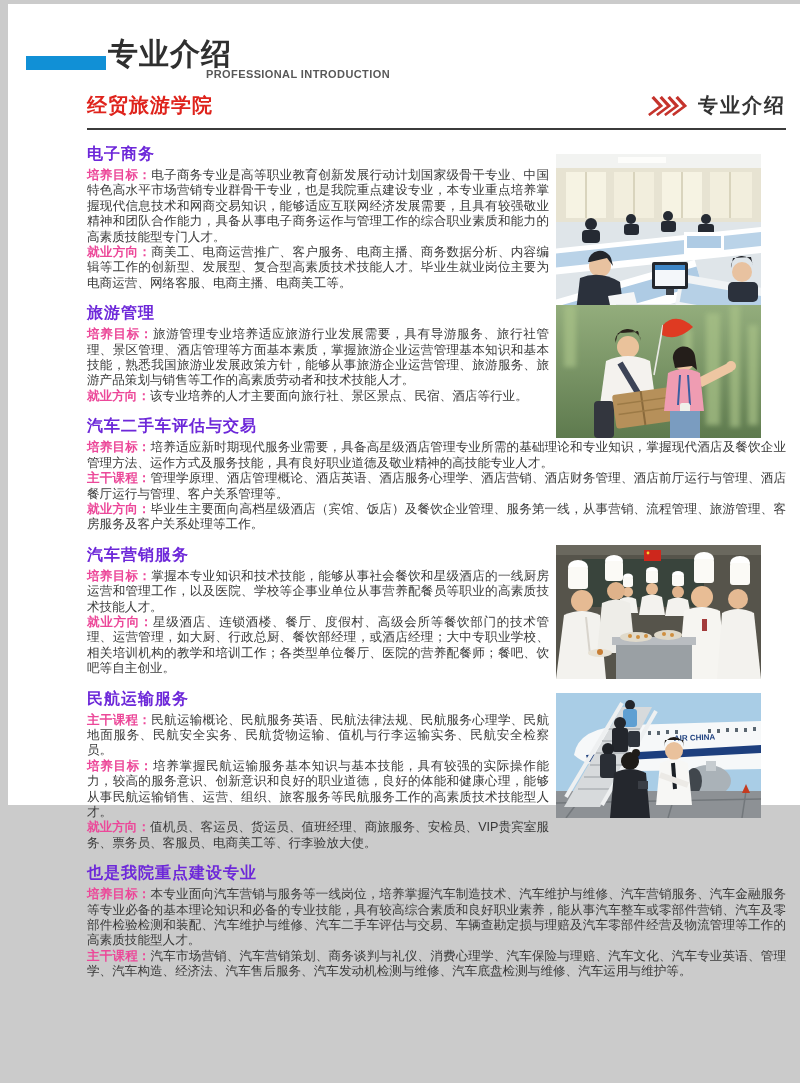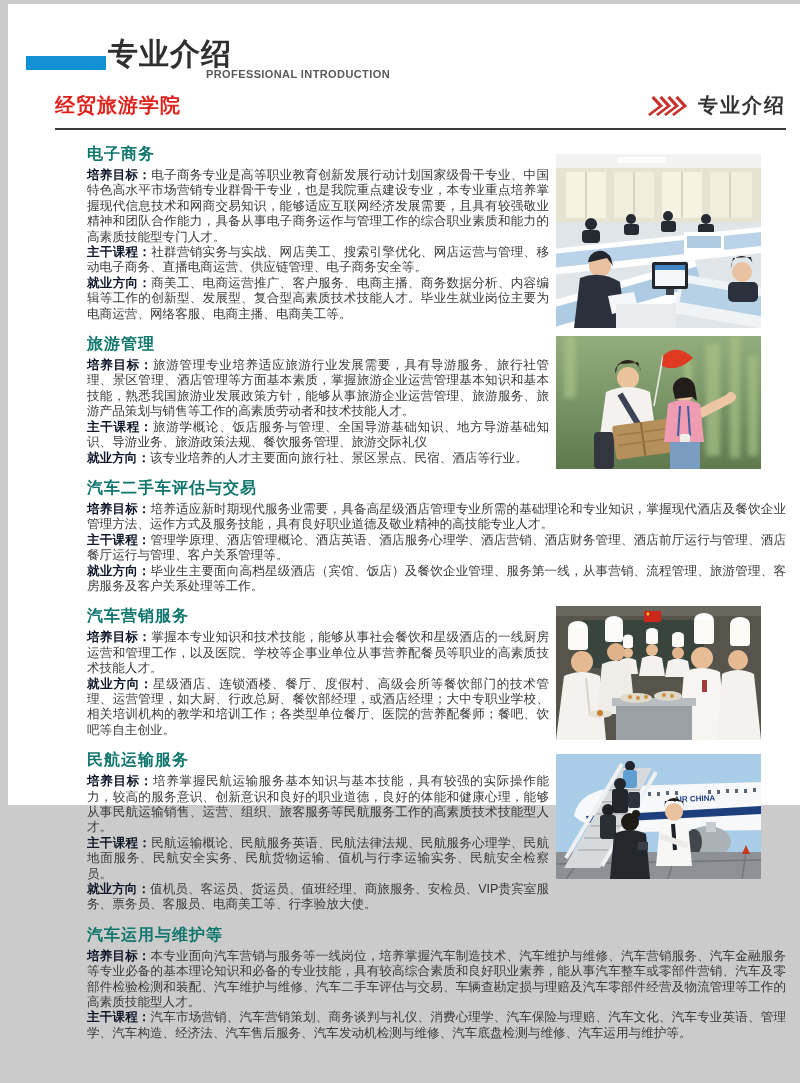--- a/index.html
+++ b/index.html
@@ -14,31 +14,31 @@
     padding-left:24px;
   }
   
   .hd{position:relative;height:88px;}
   .hd-bar{position:absolute;left:-6px;top:52px;width:80px;height:14px;background:#1190d6;}
   .hd-title{position:absolute;left:76px;top:30px;font-size:30px;font-weight:bold;color:#2f2f2f;letter-spacing:1px;}
   .hd-sub{position:absolute;left:174px;top:64px;font-size:11px;font-weight:bold;color:#585858;letter-spacing:0.4px;}
   
   .banner{
     display:flex;justify-content:space-between;align-items:flex-end;
-    margin:0 30px 0 23px;padding-bottom:9px;border-bottom:2px solid #3b3b3b;
+    margin:0 30px 0 55px;padding-bottom:9px;border-bottom:2px solid #3b3b3b;
   }
   .college{font-size:20px;font-weight:bold;color:#df231c;letter-spacing:1px;}
   .banner-right{display:flex;align-items:center;gap:10px;font-size:20px;font-weight:bold;color:#333333;letter-spacing:2px;}
   .chev{display:block;}
   
   .content{margin:14px 30px 0 55px;}
   .section{position:relative;margin-bottom:12px;}
-  .sec-title{margin:0 0 3px 0;font-size:16px;font-weight:bold;color:#0f766e;letter-spacing:1px;}
+  .sec-title{margin:0 0 3px 0;font-size:16px;font-weight:bold;color:#6d28d9;letter-spacing:1px;}
   .blk{margin:0;font-size:12.6px;line-height:15.4px;color:#3a3a3a;text-align:justify;}
-  .lbl{font-weight:bold;color:#0f172a;}
+  .lbl{font-weight:bold;color:#ec4899;}
   .with-photo .blk{width:462px;}
   .photo{position:absolute;right:25px;display:block;}
 </style>
 </head>
 <body>
 
 <div class="page">
 
   <div class="hd">
     <div class="hd-bar"></div>
@@ -59,21 +59,20 @@
       </svg>
       <span>专业介绍</span>
     </span>
   </div>
 
   <div class="content">
 
     <section class="section with-photo">
       <h3 class="sec-title">电子商务</h3>
       <p class="blk"><b class="lbl">培养目标：</b><span>电子商务专业是高等职业教育创新发展行动计划国家级骨干专业、中国特色高水平市场营销专业群骨干专业，也是我院重点建设专业，本专业重点培养掌握现代信息技术和网商交易知识，能够适应互联网经济发展需要，且具有较强敬业精神和团队合作能力，具备从事电子商务运作与管理工作的综合职业素质和能力的高素质技能型专门人才。</span></p>
-      <p class="blk"><b class="lbl">主干课程：</b><span>社群营销实务与实战、网店美工、搜索引擎优化、网店运营与管理、移动电子商务、直播电商运营、供应链管理、电子商务安全等。</span></p>
       <p class="blk"><b class="lbl">就业方向：</b><span>商美工、电商运营推广、客户服务、电商主播、商务数据分析、内容编辑等工作的创新型、发展型、复合型高素质技术技能人才。毕业生就业岗位主要为电商运营、网络客服、电商主播、电商美工等。</span></p>
       <svg class="photo" style="top:10px" width="205" height="174" viewBox="0 0 205 174">
         <rect width="205" height="174" fill="#dfe5e9"></rect>
         <rect width="205" height="14" fill="#f2f3f1"></rect>
         <rect x="62" y="3" width="48" height="6" fill="#fdfdfb"></rect>
         <rect y="14" width="205" height="54" fill="#e7e3d2"></rect>
         <g>
           <rect x="10" y="18" width="40" height="46" fill="#f6f3e3"></rect>
           <rect x="58" y="18" width="40" height="46" fill="#f2eedd"></rect>
           <rect x="106" y="18" width="40" height="46" fill="#f6f3e3"></rect>
@@ -128,21 +127,20 @@
           <path d="M175,114 a11 11 0 0 1 22,-2 l-2,-9 -18,1 z" fill="#23262c"></path>
           <rect x="172" y="128" width="30" height="20" rx="5" fill="#2b313c"></rect>
         </g>
         <rect x="60" y="150" width="60" height="24" fill="#e8ebee"></rect>
       </svg>
     </section>
 
     <section class="section with-photo">
       <h3 class="sec-title">旅游管理</h3>
       <p class="blk"><b class="lbl">培养目标：</b><span>旅游管理专业培养适应旅游行业发展需要，具有导游服务、旅行社管理、景区管理、酒店管理等方面基本素质，掌握旅游企业运营管理基本知识和基本技能，熟悉我国旅游业发展政策方针，能够从事旅游企业运营管理、旅游服务、旅游产品策划与销售等工作的高素质劳动者和技术技能人才。</span></p>
-      <p class="blk"><b class="lbl">主干课程：</b><span>旅游学概论、饭店服务与管理、全国导游基础知识、地方导游基础知识、导游业务、旅游政策法规、餐饮服务管理、旅游交际礼仪</span></p>
       <p class="blk"><b class="lbl">就业方向：</b><span>该专业培养的人才主要面向旅行社、景区景点、民宿、酒店等行业。</span></p>
       <svg class="photo" style="top:2px" width="205" height="133" viewBox="0 0 205 133">
         <defs>
           <linearGradient id="g2" x1="0" y1="0" x2="0" y2="1">
             <stop offset="0" stop-color="#93ad7c"></stop>
               <stop offset="1" stop-color="#5e7a4e"></stop>
           </linearGradient>
           <filter id="blur2">
               <feGaussianBlur stdDeviation="2.5"></feGaussianBlur>
             </filter>
@@ -254,22 +252,22 @@
               <circle cx="116" cy="90" r="2"></circle>
           </g>
           <ellipse cx="44" cy="108" rx="12" ry="4" fill="#e8e2d4"></ellipse>
           <circle cx="44" cy="107" r="3" fill="#c87e34"></circle>
         </g>
       </svg>
     </section>
 
     <section class="section with-photo">
       <h3 class="sec-title">民航运输服务</h3>
+      <p class="blk"><b class="lbl">主干课程：</b><span>民航运输概论、民航服务英语、民航法律法规、民航服务心理学、民航地面服务、民航安全实务、民航货物运输、值机与行李运输实务、民航安全检察员。</span></p>
       <p class="blk"><b class="lbl">培养目标：</b><span>培养掌握民航运输服务基本知识与基本技能，具有较强的实际操作能力，较高的服务意识、创新意识和良好的职业道德，良好的体能和健康心理，能够从事民航运输销售、运营、组织、旅客服务等民航服务工作的高素质技术技能型人才。</span></p>
-      <p class="blk"><b class="lbl">主干课程：</b><span>民航运输概论、民航服务英语、民航法律法规、民航服务心理学、民航地面服务、民航安全实务、民航货物运输、值机与行李运输实务、民航安全检察员。</span></p>
       <p class="blk"><b class="lbl">就业方向：</b><span>值机员、客运员、货运员、值班经理、商旅服务、安检员、VIP贵宾室服务、票务员、客服员、电商美工等、行李验放大使。</span></p>
       <svg class="photo" style="top:4px" width="205" height="125" viewBox="0 0 205 125">
         <rect width="205" height="125" fill="#a9cde6"></rect>
         <g>
           <path d="M18,62 Q22,34 72,32 L205,28 L205,76 L82,78 Q36,78 18,62 Z" fill="#f6f8f9"></path>
           <path d="M30,62 L205,52 L205,60 L32,69 Z" fill="#1d3f7e"></path>
           <g fill="#5a6670">
             <rect x="92" y="38" width="3" height="4"></rect>
               <rect x="101" y="38" width="3" height="4"></rect>
             <rect x="110" y="37" width="3" height="4"></rect>
@@ -326,20 +324,20 @@
         <g>
           <circle cx="74" cy="68" r="9" fill="#1f1c18"></circle>
           <circle cx="80" cy="60" r="4" fill="#1f1c18"></circle>
           <path d="M58,80 q16,-8 32,0 l4,45 -40,0 z" fill="#24272d"></path>
           <rect x="82" y="88" width="10" height="8" fill="#3a3e45"></rect>
         </g>
       </svg>
     </section>
 
     <section class="section">
-      <h3 class="sec-title">汽车运用与维护等</h3>
+      <h3 class="sec-title">也是我院重点建设专业</h3>
       <p class="blk"><b class="lbl">培养目标：</b><span>本专业面向汽车营销与服务等一线岗位，培养掌握汽车制造技术、汽车维护与维修、汽车营销服务、汽车金融服务等专业必备的基本理论知识和必备的专业技能，具有较高综合素质和良好职业素养，能从事汽车整车或零部件营销、汽车及零部件检验检测和装配、汽车维护与维修、汽车二手车评估与交易、车辆查勘定损与理赔及汽车零部件经营及物流管理等工作的高素质技能型人才。</span></p>
       <p class="blk"><b class="lbl">主干课程：</b><span>汽车市场营销、汽车营销策划、商务谈判与礼仪、消费心理学、汽车保险与理赔、汽车文化、汽车专业英语、管理学、汽车构造、经济法、汽车售后服务、汽车发动机检测与维修、汽车底盘检测与维修、汽车运用与维护等。</span></p>
 
     </section>
 
   </div>
 </div>
 
 </body></html>

